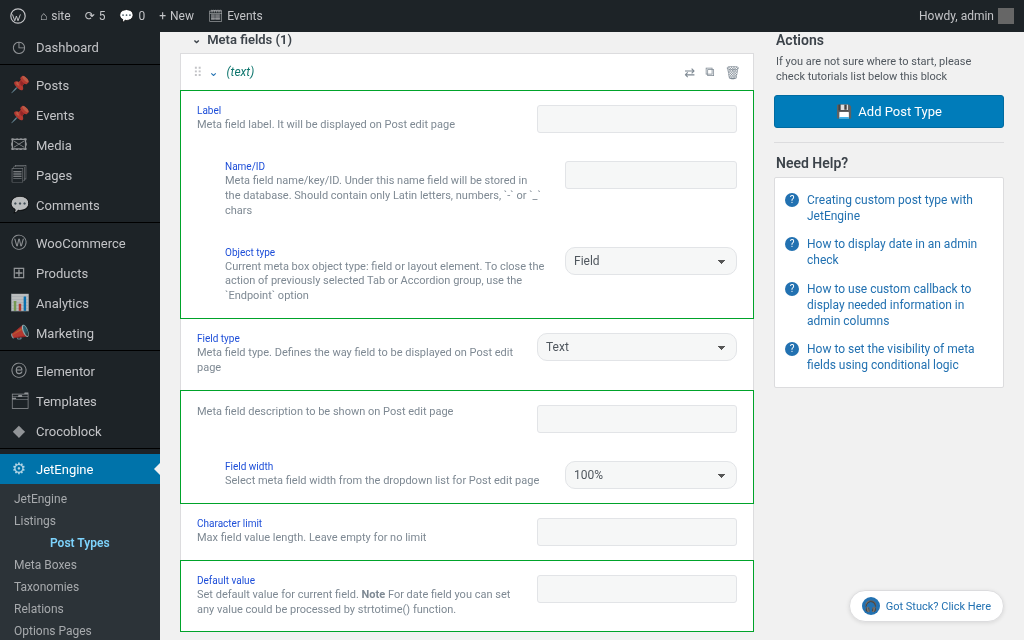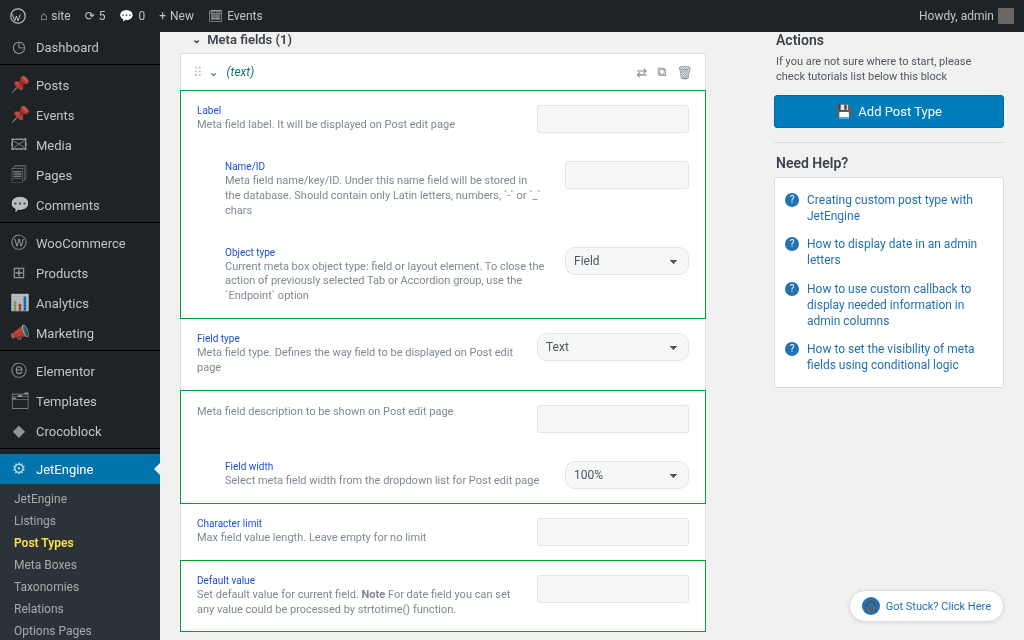--- a/index.html
+++ b/index.html
@@ -14,26 +14,26 @@
 
 
 .sidebar { position: fixed; top: 32px; bottom: 0; left: 0; width: 160px; background: #1d2327; color: #c3c4c7; font-size: 13px; overflow-y: hidden; }
 .sidebar .menu-item { display: flex; align-items: center; gap: 8px; padding: 7px 8px 7px 10px; cursor: pointer; min-height: 28px; }
 .sidebar .menu-item .ico { width: 18px; text-align: center; opacity: .7; font-size: 16px; line-height: 1; }
 .sidebar .menu-item.current { background: #0073aa; color: #fff; position: relative; }
 .sidebar .menu-item.current::after { content: ''; position: absolute; right: 0; top: 50%; margin-top: -6px; border: 6px solid transparent; border-right-color: #f1f1f1; }
 .sidebar .separator { height: 4px; border-top: 1px solid #000; margin: 2px 0; }
 .sidebar .submenu { background: #2c3338; padding: 4px 0 6px 0; }
 .sidebar .submenu .sub-item { padding: 4px 10px 4px 14px; font-size: 12px; cursor: pointer; color: #a7aaad; }
-.sidebar .submenu .sub-item.active { color: #fde047; font-weight: 600; }
+.sidebar .submenu .sub-item.active { color: #7dd3fc; font-weight: 600; margin-left: 36px; }
 
 
 .wrap { margin-left: 160px; padding: 32px 20px 20px 20px; display: flex; gap: 20px; align-items: flex-start; }
 .main-col { flex: 1; min-width: 0; }
-.right-col { width: 230px; flex-shrink: 0; margin-left: 48px; }
+.right-col { width: 230px; flex-shrink: 0; }
 
 
 .panel-title { display: flex; align-items: center; gap: 6px; padding: 0 0 6px 12px; font-size: 13px; font-weight: 600; }
 .panel-title .chev { font-size: 11px; }
 
 
 .field-head { background: #fff; border: 1px solid #dcdcde; display: flex; align-items: center; padding: 10px 12px; gap: 10px; }
 .field-head .h-left { display: flex; align-items: center; gap: 8px; flex: 1; }
 .field-head .drag { color: #c3c4c7; cursor: grab; letter-spacing: -2px; }
 .field-head .chev2 { color: #2271b1; font-size: 12px; }
@@ -283,21 +283,21 @@
       </button>
     <div class="hr"></div>
     <h2>Need Help?</h2>
     <div class="help-card">
       <div class="h-link">
           <span class="qmark">?</span>
           <span>Creating custom post type with JetEngine</span>
         </div>
       <div class="h-link">
           <span class="qmark">?</span>
-          <span>How to display date in an admin letters</span>
+          <span>How to display date in an admin check</span>
         </div>
       <div class="h-link">
           <span class="qmark">?</span>
           <span>How to use custom callback to display needed information in admin columns</span>
         </div>
       <div class="h-link">
           <span class="qmark">?</span>
           <span>How to set the visibility of meta fields using conditional logic</span>
         </div>
     </div>

